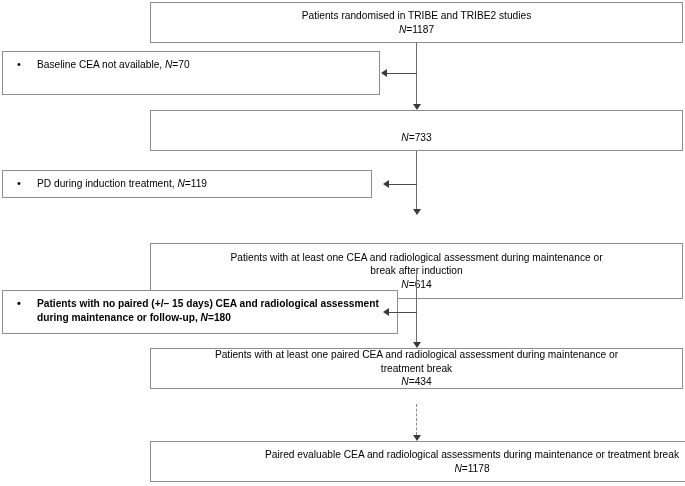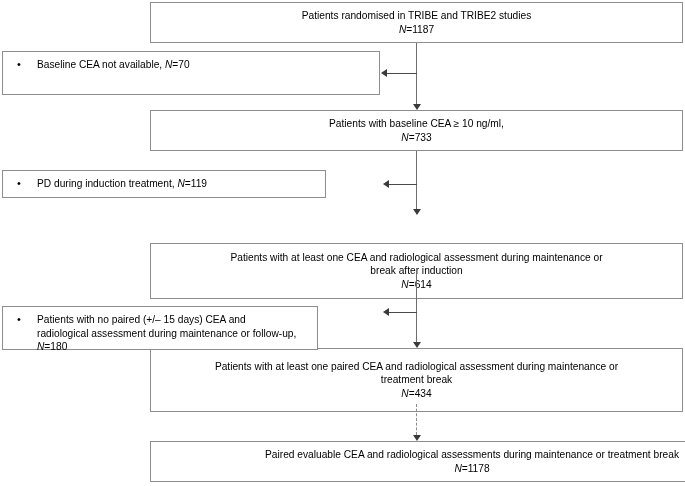--- a/index.html
+++ b/index.html
@@ -102,61 +102,61 @@
 
   <div class="box main" style="left:150px; top:2px; width:533px; height:41px;">
     <div class="boxtext">
       <span>Patients randomised in TRIBE and TRIBE2 studies</span><br>
       <span class="n-italic">N</span><span>=1187</span>
     </div>
   </div>
 
   <div class="box main" style="left:150px; top:110px; width:533px; height:41px;">
     <div class="boxtext">
-      <span>Patients with baseline CEA ≥ 10 ng/ml,</span><br>
+      <br>
       <span class="n-italic">N</span><span>=733</span>
     </div>
   </div>
 
   <div class="box main" style="left:150px; top:215px; width:533px; height:56px;margin-top:28px;">
     <div class="boxtext">
       <span>Patients with at least one CEA and radiological assessment during maintenance or</span><br>
       <span>break after induction</span><br>
       <span class="n-italic">N</span><span>=614</span>
     </div>
   </div>
 
-  <div class="box main" style="left:150px; top:348px; width:533px; height:64px;">
+  <div class="box main" style="left:150px; top:348px; width:533px; height:41px;">
     <div class="boxtext">
       <span>Patients with at least one paired CEA and radiological assessment during maintenance or</span><br>
       <span>treatment break</span><br>
       <span class="n-italic">N</span><span>=434</span>
     </div>
   </div>
 
   <div class="box main" style="left:150px; top:441px; width:644px; height:41px;">
     <div class="boxtext">
       <span>Paired evaluable CEA and radiological assessments during maintenance or treatment break</span><br>
       <span class="n-italic">N</span><span>=1178</span>
     </div>
   </div>
 
   <div class="box excl" style="left:2px; top:51px; width:378px; height:44px;">
     <ul class="bullet-list">
       <li><span>Baseline CEA not available, </span><span class="n-italic">N</span><span>=70</span></li>
     </ul>
   </div>
 
-  <div class="box excl" style="left:2px; top:170px; width:324px; height:28px; padding-top:6px;">
+  <div class="box excl" style="left:2px; top:170px; width:370px; height:28px; padding-top:6px;">
     <ul class="bullet-list">
       <li><span>PD during induction treatment, </span><span class="n-italic">N</span><span>=119</span></li>
     </ul>
   </div>
 
-  <div class="box excl" style="left:2px; top:306px; width:316px; height:44px;">
+  <div class="box excl" style="left:2px; top:290px; width:396px; height:44px;font-weight:bold;">
     <ul class="bullet-list">
       <li style="padding-right:10px;"><span>Patients with no paired (+/– 15 days) CEA and radiological assessment during maintenance or follow-up, </span><span class="n-italic">N</span><span>=180</span></li>
     </ul>
   </div>
 
   <div class="vline" style="left:416px; top:43px; height:61px;"></div>
   <div class="arrow-down" style="left:412.5px; top:104px;"></div>
 
   <div class="hline" style="left:387px; top:73px; width:30px;"></div>
   <div class="arrow-left" style="left:381px; top:69px;"></div>

